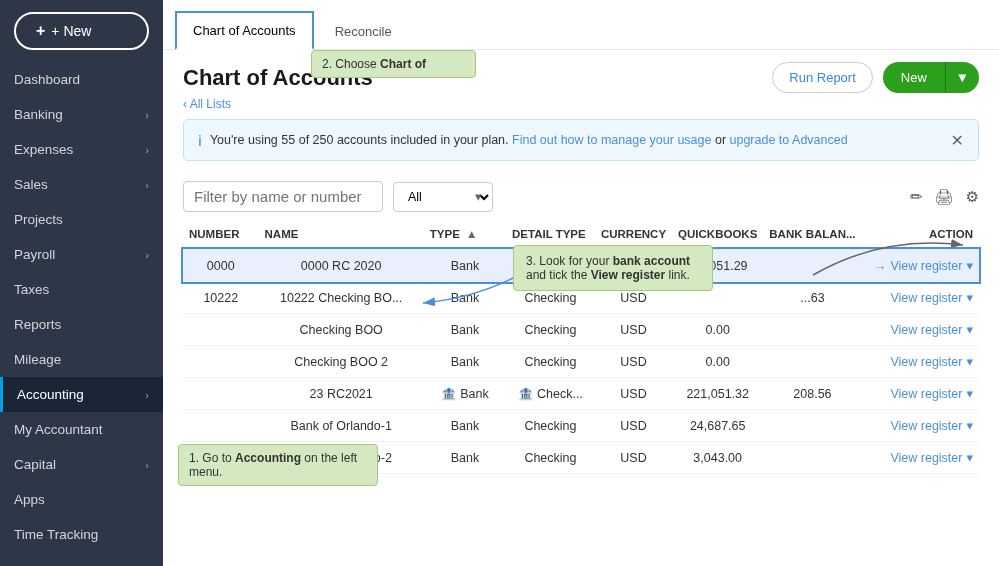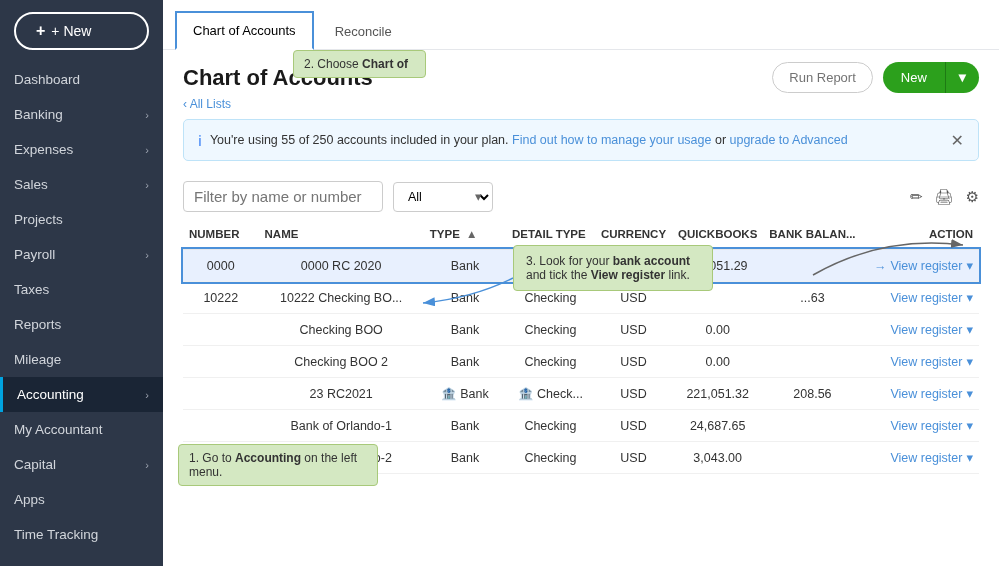--- a/index.html
+++ b/index.html
@@ -23,21 +23,21 @@
 
     
     .top-tabs { display: flex; background: #fff; border-bottom: 1px solid #e5e7eb; padding: 0 12px; height: 50px; align-items: flex-end; }
     .tab { padding: 10px 16px; font-size: 13px; cursor: pointer; color: #555; border: 1px solid transparent; border-bottom: none; margin-right: 4px; }
     .tab.active { border: 2px solid #4a90d9; border-bottom: 2px solid #fff; color: #000; font-weight: 500; background: #fff; margin-bottom: -1px; }
 
     
     .page-header { padding: 12px 20px 4px 20px; display: flex; align-items: center; justify-content: space-between; }
     .page-title { font-size: 22px; font-weight: 700; color: #1a1a1a; }
     .header-actions { display: flex; gap: 10px; align-items: center; }
-    .run-report-btn { border: 1px solid #ccc; background: #fff; padding: 7px 16px; border-radius: 20px; cursor: pointer; font-size: 13px; color: #737373; }
+    .run-report-btn { border: 1px solid #ccc; background: #fff; padding: 7px 16px; border-radius: 20px; cursor: pointer; font-size: 13px; color: #3b82f6; }
     .new-btn-group { display: flex; align-items: center; }
     .new-btn-main { background: #2ca01c; color: #fff; border: none; padding: 8px 18px; border-radius: 20px 0 0 20px; cursor: pointer; font-size: 13px; font-weight: 500; }
     .new-btn-drop { background: #2ca01c; color: #fff; border: none; border-left: 1px solid #1e7a14; padding: 8px 10px; border-radius: 0 20px 20px 0; cursor: pointer; }
 
     
     .breadcrumb { padding: 0 20px 8px 20px; font-size: 12px; color: #4a90d9; cursor: pointer; }
     .breadcrumb::before { content: '‹ '; }
 
     
     .info-banner { margin: 0 20px 12px 20px; background: #eff8ff; border: 1px solid #bee3f8; border-radius: 5px; padding: 10px 14px; display: flex; align-items: center; justify-content: space-between; font-size: 12.5px; color: #333; }
@@ -147,21 +147,21 @@
 
   <div class="top-tabs">
     <div id="tabs-container" style="display:flex; align-items: flex-end;">
         <div class="tab active">Chart of Accounts</div>
         <div class="tab">Reconcile</div>
       </div>
   </div>
 
   <div class="relative-container">
 
-    <div class="tooltip-box annotation-2" style="position:absolute; top:0; left:130px; width:133px; z-index:100;">
+    <div class="tooltip-box annotation-2" style="position:absolute; top:0; left:148px; width:165px; z-index:100;">
       2. Choose <strong>Chart of</strong>
     </div>
 
     <div class="page-header">
       <div class="page-title">Chart of Accounts</div>
       <div class="header-actions">
         <button class="run-report-btn">Run Report</button>
         <div class="new-btn-group">
           <button class="new-btn-main">New</button>
           <button class="new-btn-drop">▼</button>

